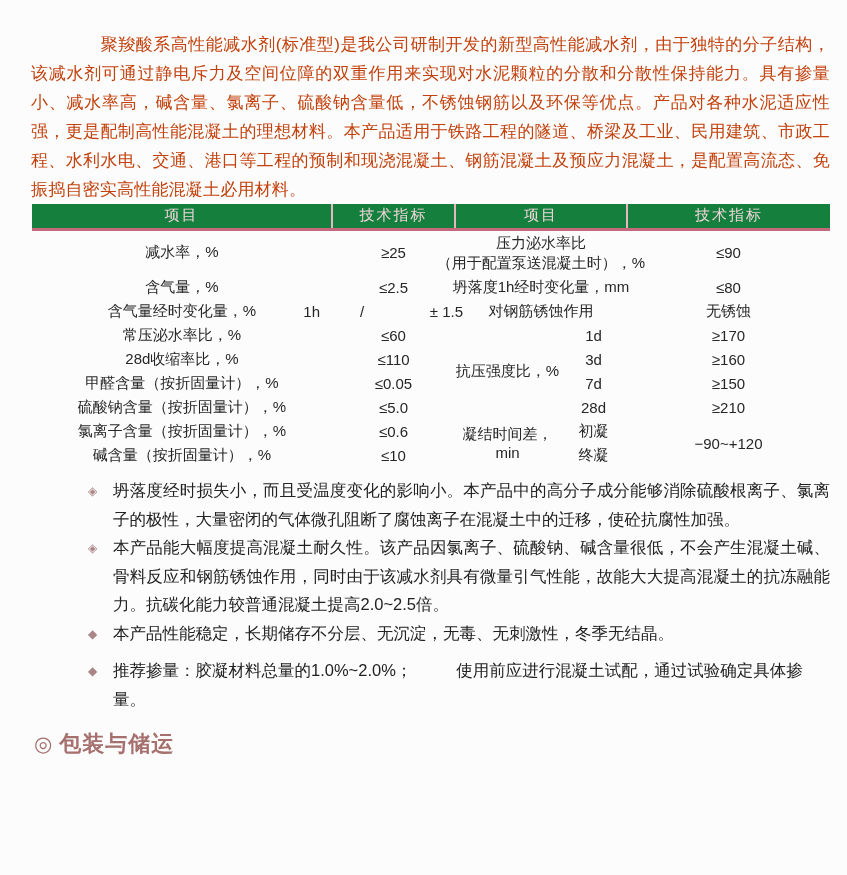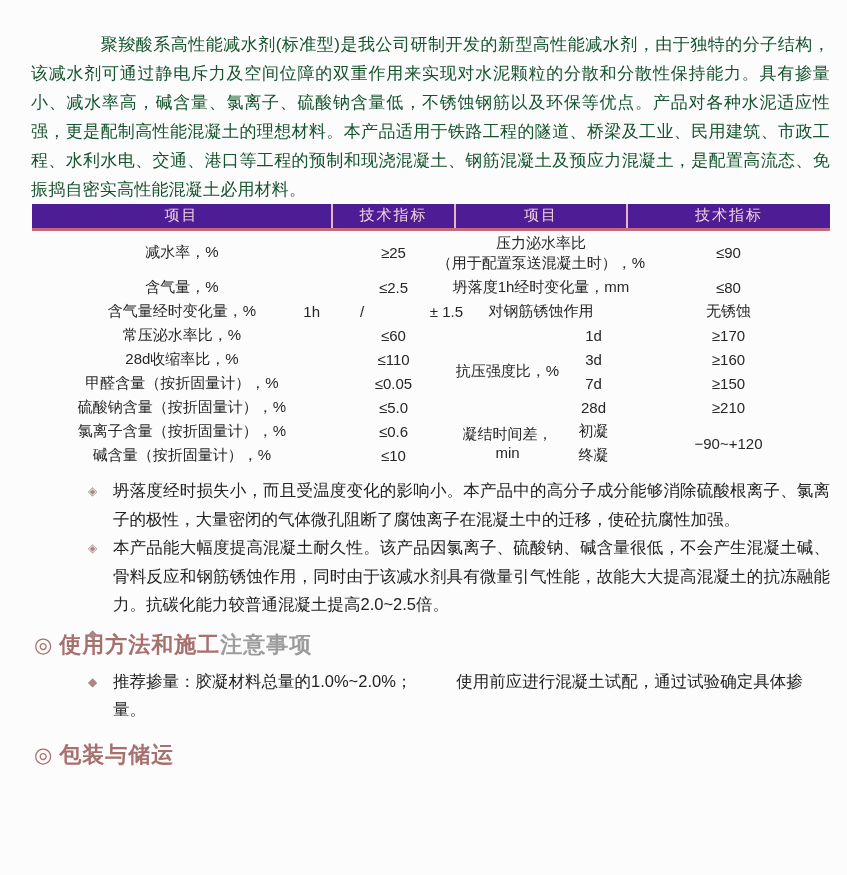--- a/index.html
+++ b/index.html
@@ -8,21 +8,21 @@
     position:relative; width:847px; height:875px; margin:0 auto;
     background:#fcfcfc; overflow:hidden;
     font-family:"Liberation Sans", sans-serif;
     color:#2b2b2b;
   }
   .content { padding:30px 17px 0 31px; }
 
   
   .intro {
     font-size:17px; line-height:29px; font-weight:500;
-    text-align:justify; text-indent:4.1em; color:#14532d;
+    text-align:justify; text-indent:4.1em; color:#c2410c;
     letter-spacing:0.2px;
   }
 
   
   .heading {
     font-size:22px; line-height:26px; font-weight:bold;
     color:#a5706d; letter-spacing:1px;
   }
   .heading .marker { font-weight:normal; font-size:21px; margin-right:6px; }
   .heading .fade { color:#9c9c9c; }
@@ -30,21 +30,21 @@
   #h-adv   { margin:22px 0 10px 3px; }
   #h-usage { margin:13px 0 6px 3px; }
   #h-pack  { margin:18px 0 9px 3px; }
 
   
   table.spec {
     width:798px; border-collapse:collapse; table-layout:fixed;
     font-size:15px; color:#262626; margin-left:1px;
   }
   table.spec th {
-    background:#4c1d95; color:#f0d5d9; font-weight:normal;
+    background:#15803d; color:#f0d5d9; font-weight:normal;
     height:25px; font-size:15px; letter-spacing:2px;
     border-bottom:3px solid #c4697c; border-left:2px solid #e7b6c0;
   }
   table.spec th:first-child { border-left:none; }
   table.spec td { text-align:center; height:24px; padding:0; vertical-align:middle; }
   tr.row-tall td { height:46px; }
   td.l-label { padding-right:62px; }
   td.l-value { padding-left:72px;margin-top:32px; }
   td.r-value { padding-left:30px; }
   td.r-sub   { padding-left:48px; }
@@ -172,24 +172,23 @@
           <td class="l-value">≤10</td>
           <td class="r-sub">终凝</td>
         </tr>
       </tbody>
     </table>
 
 
     <div class="bullets">
       <p class="bullet"><span class="diamond">◈</span><span>坍落度经时损失小，而且受温度变化的影响小。本产品中的高分子成分能够消除硫酸根离子、氯离子的极性，大量密闭的气体微孔阻断了腐蚀离子在混凝土中的迁移，使砼抗腐性加强。</span></p>
       <p class="bullet"><span class="diamond">◈</span><span>本产品能大幅度提高混凝土耐久性。该产品因氯离子、硫酸钠、碱含量很低，不会产生混凝土碱、骨料反应和钢筋锈蚀作用，同时由于该减水剂具有微量引气性能，故能大大提高混凝土的抗冻融能力。抗碳化能力较普通混凝土提高2.0~2.5倍。</span></p>
-      <p class="bullet single"><span class="diamond">◆</span></p>
+      <p class="bullet single"><span class="diamond">◆</span><span>本产品性能稳定，长期储存不分层、无沉淀，无毒、无刺激性，冬季无结晶。</span></p>
     </div>
 
-    <h2 class="heading" id="h-usage"><span class="marker">◎</span><span>使用方法和施工</span><span class="fade">注意事项</span></h2>
 
     <div class="bullets">
       <p class="bullet single"><span class="diamond">◆</span><span>推荐掺量：胶凝材料总量的1.0%~2.0%；</span><span class="gap-span">使用前应进行混凝土试配，通过试验确定具体掺量。</span></p>
     </div>
 
     <h2 class="heading" id="h-pack"><span class="marker">◎</span><span>包装与储运</span></h2>
 
   </div>
 </div>
 

